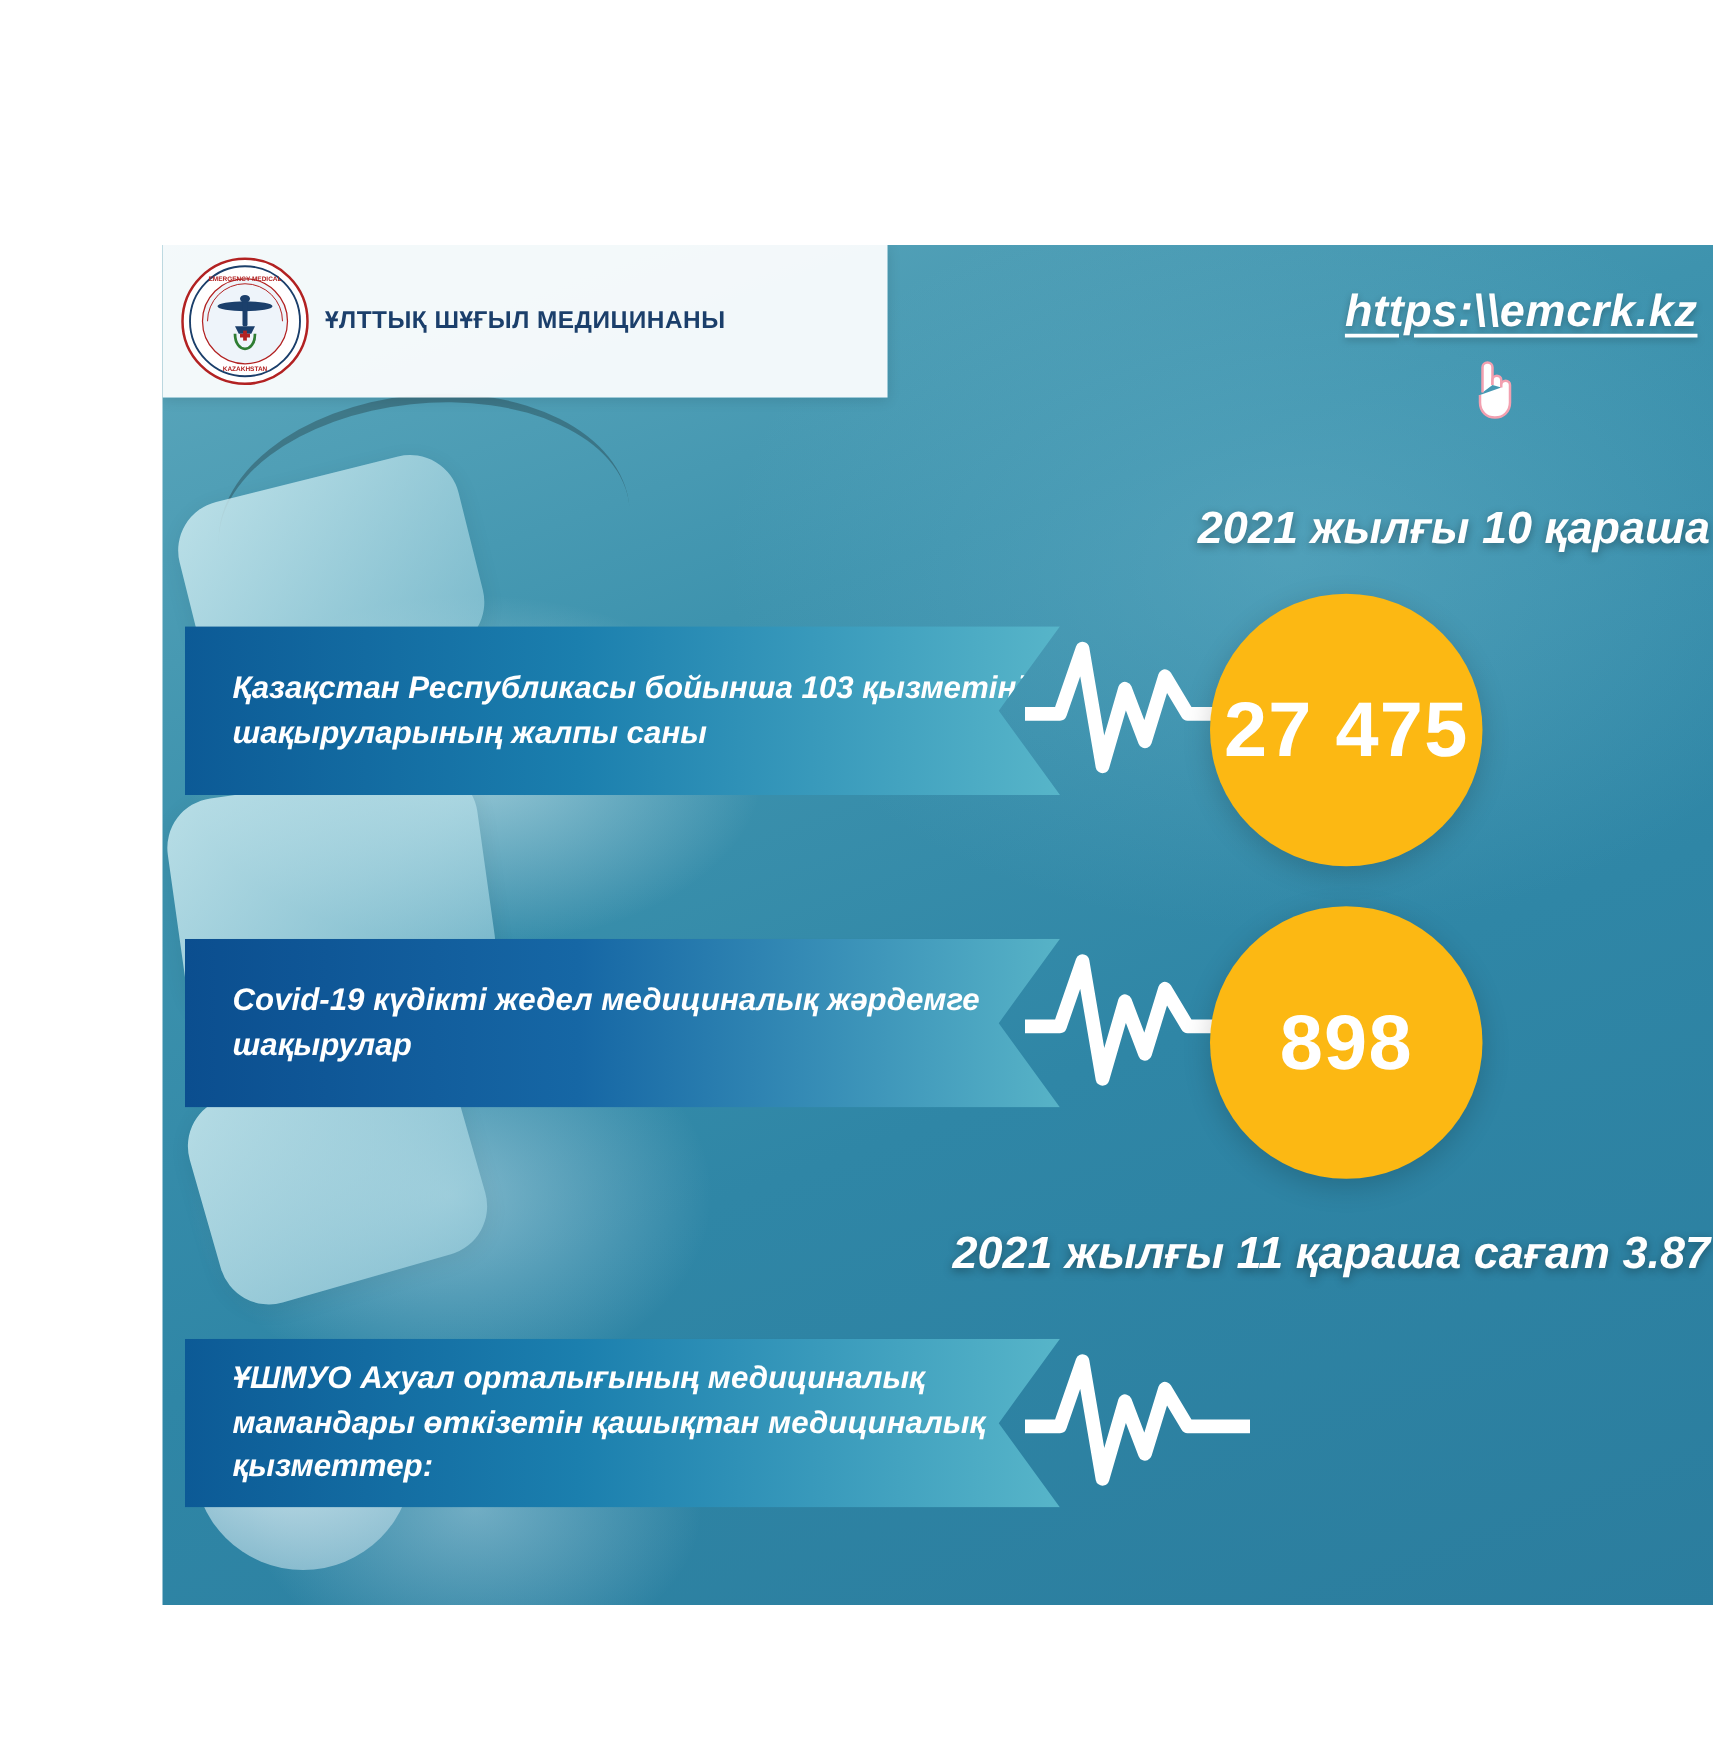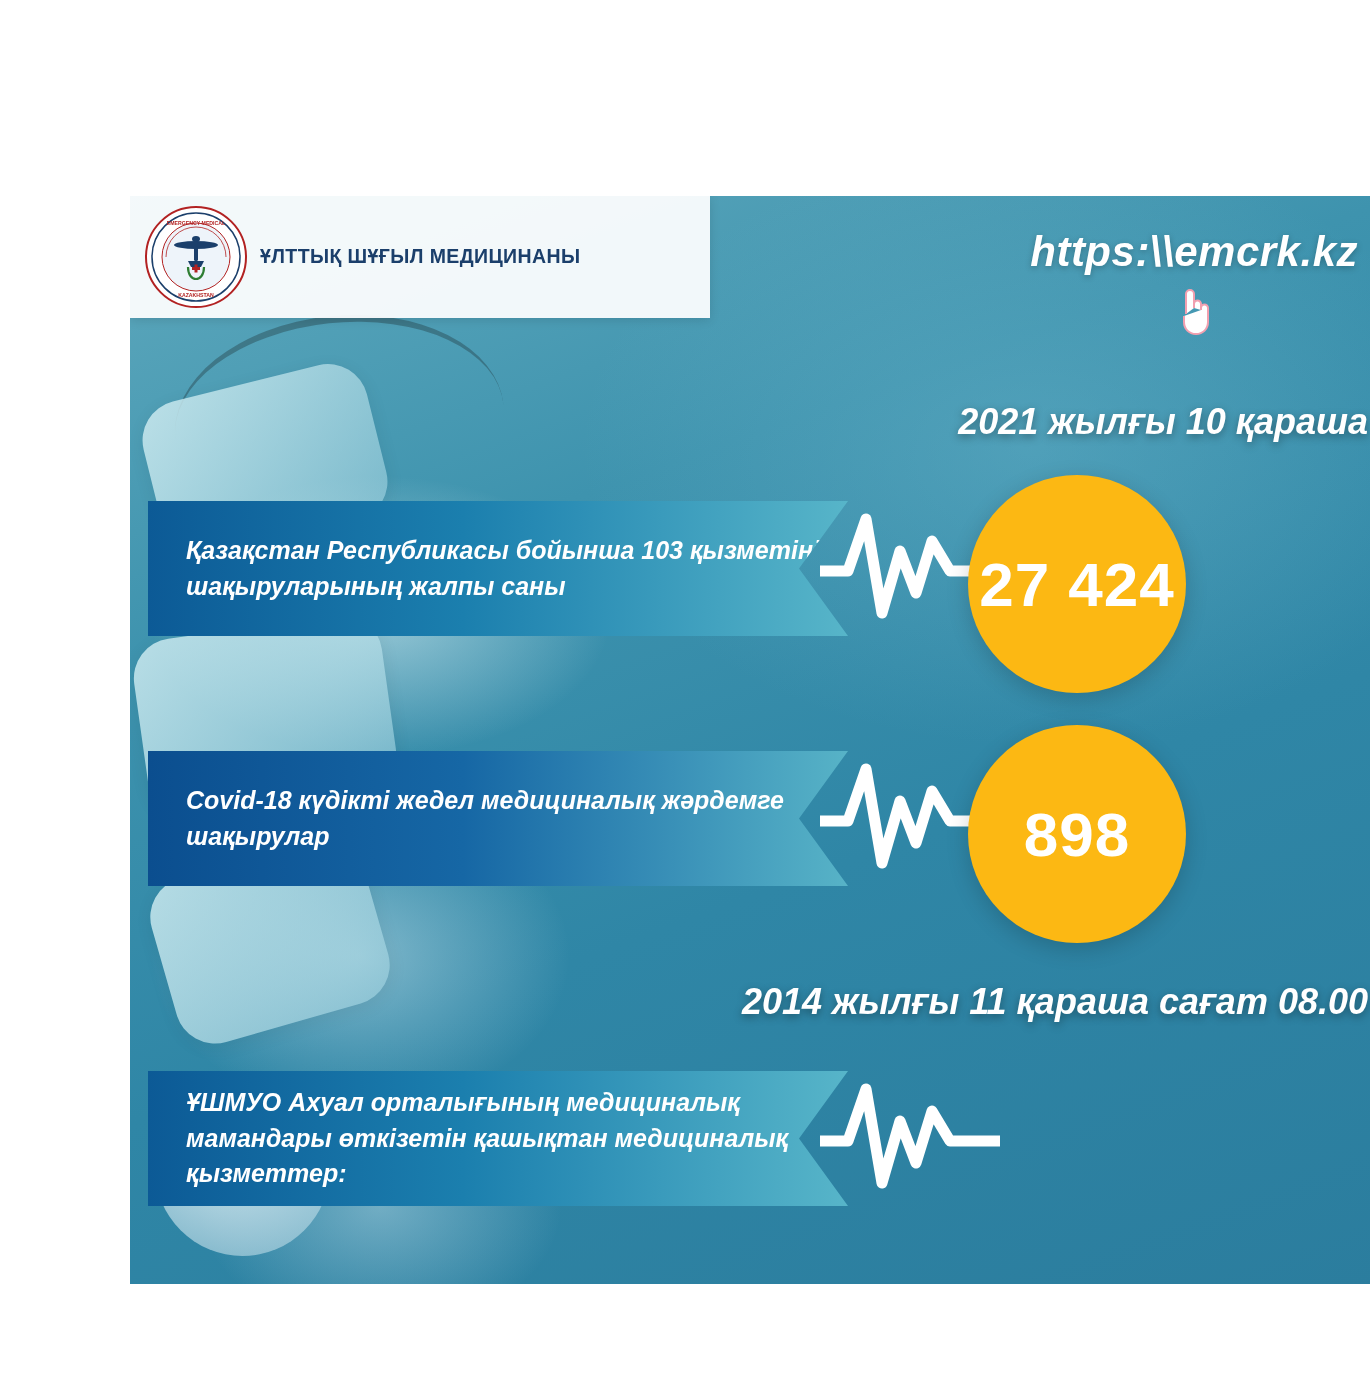--- a/index.html
+++ b/index.html
@@ -79,23 +79,24 @@
     font-size: 19.5px;
     line-height: 1.42;
     letter-spacing: 0.4px;
   }
 
   .site-url {
     position: absolute;
     right: 28px;
     top: 32px;
     color: #ffffff;
-    font-size: 42px;
+    font-size: 36px;
     font-style: italic;
     font-weight: bold;
+    text-decoration: underline;
     text-underline-offset: 6px;
     text-shadow: 0 2px 6px rgba(0,0,0,0.25);
     letter-spacing: 0.5px;
   }
   .cursor-hand {
     position: absolute;
     right: 170px;
     top: 88px;
     width: 44px;
     height: 52px;
@@ -218,34 +219,34 @@
 
   <div class="cursor-hand">
     <svg viewBox="0 0 44 52" width="44" height="52">
       <path d="M14 30V10a4 4 0 0 1 8 0v14" fill="#ffffff" stroke="#f2a0b0" stroke-width="2"></path>
       <path d="M22 24v-4a3.5 3.5 0 0 1 7 0v6" fill="#ffffff" stroke="#f2a0b0" stroke-width="2"></path>
       <path d="M29 26v-2a3.5 3.5 0 0 1 7 0v14c0 7-5 12-12 12s-12-5-12-12v-6" fill="#ffffff" stroke="#f2a0b0" stroke-width="2"></path>
     </svg>
   </div>
 
   <div class="date-label" id="date1">2021 жылғы 10 қараша</div>
-  <div class="date-label" id="date2">2014 жылғы 11 қараша сағат 08.00</div>
+  <div class="date-label" id="date2">2021 жылғы 11 қараша сағат 3.87</div>
 
   <div class="stat-row" id="row1">
     <div class="banner banner-light">Қазақстан Республикасы бойынша 103 қызметінің шақыруларының жалпы саны</div>
     <div class="pulse">
       <svg viewBox="0 0 180 135" width="180" height="135">
         <polyline points="0,70 28,70 46,18 62,112 80,50 96,92 112,40 130,70 180,70" fill="none" stroke="#ffffff" stroke-width="11" stroke-linejoin="round" stroke-linecap="round"></polyline>
       </svg>
     </div>
-    <div class="bubble">27 424</div>
+    <div class="bubble">27 475</div>
   </div>
 
   <div class="stat-row" id="row2">
-    <div class="banner banner-dark">Covid-18 күдікті жедел медициналық жәрдемге шақырулар</div>
+    <div class="banner banner-dark">Covid-19 күдікті жедел медициналық жәрдемге шақырулар</div>
     <div class="pulse">
       <svg viewBox="0 0 180 135" width="180" height="135">
         <polyline points="0,70 28,70 46,18 62,112 80,50 96,92 112,40 130,70 180,70" fill="none" stroke="#ffffff" stroke-width="11" stroke-linejoin="round" stroke-linecap="round"></polyline>
       </svg>
     </div>
     <div class="bubble">898</div>
   </div>
 
   <div class="stat-row" id="row3">
     <div class="banner banner-light">ҰШМУО Ахуал орталығының медициналық мамандары өткізетін қашықтан медициналық қызметтер:</div>

